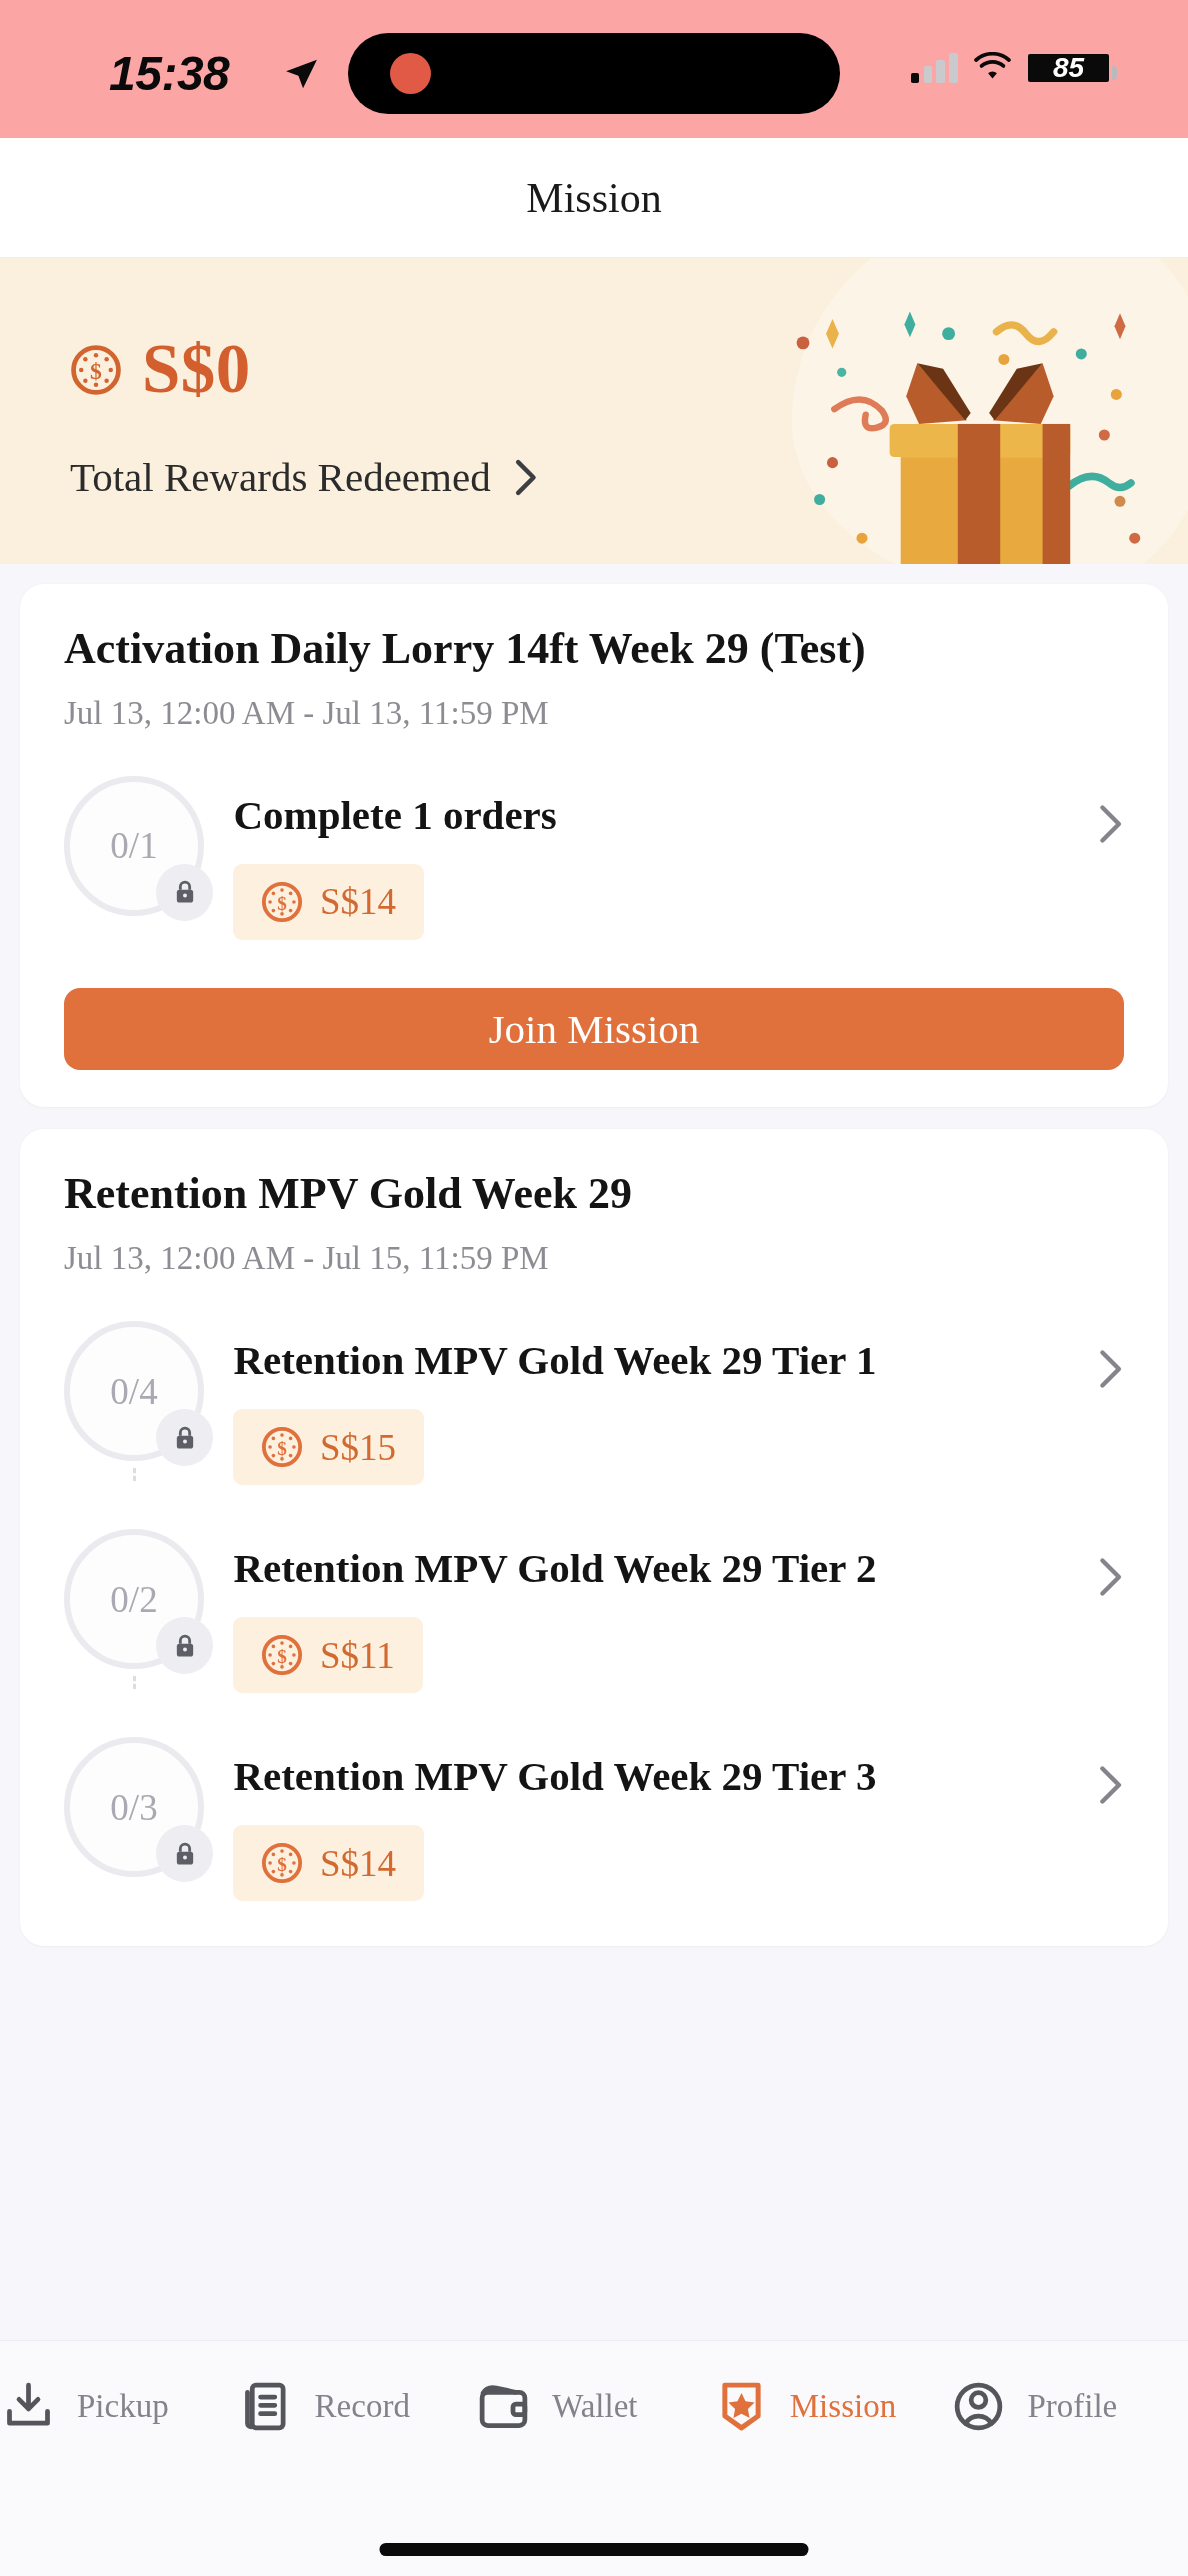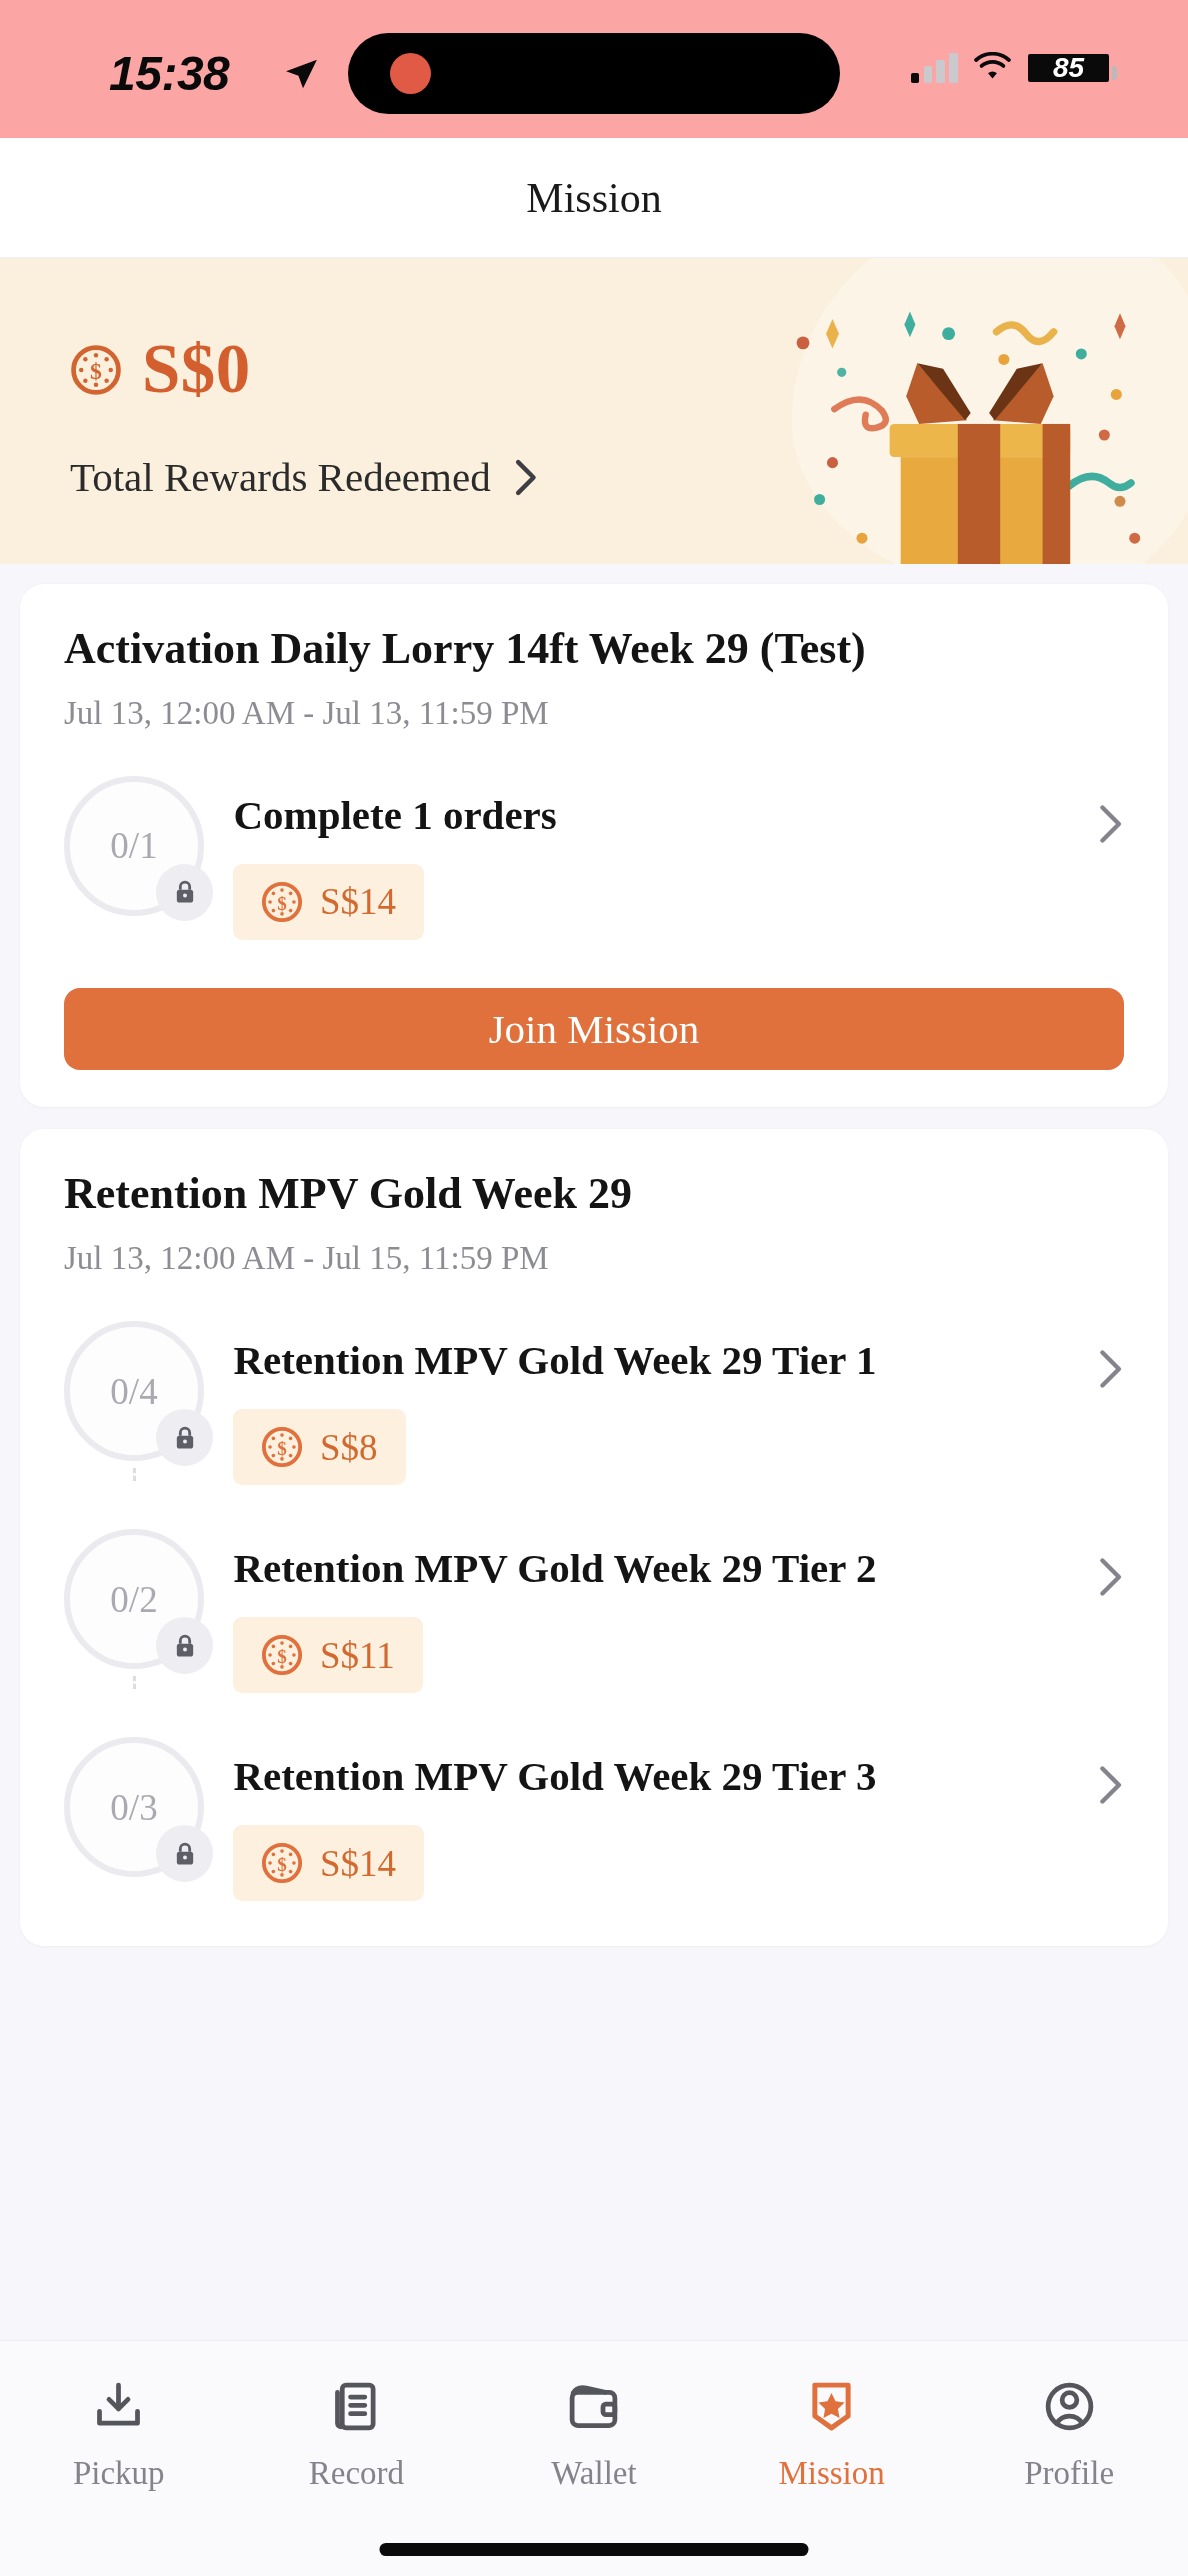--- a/index.html
+++ b/index.html
@@ -132,21 +132,21 @@
     font-size:41px; cursor:pointer;
     display:flex; align-items:center; justify-content:center;
   }
 
   
   .tabbar {
     position:absolute; left:0; bottom:0; width:1188px; height:236px;
     background:#fafafc; border-top:0.9px solid #eeedf2;
     display:flex; align-items:flex-start; padding-top:37px;
   }
-  .tab { flex:1; display:flex; flex-direction:column; align-items:center; gap:20px; cursor:pointer; }
+  .tab { flex:1; display:flex; flex-direction:row; align-items:center; gap:20px; cursor:pointer; }
   .tab-label { font-size:33px; color:#84838b; font-family:"Liberation Serif", serif; }
   .tab.active .tab-label { color:#e0703c; }
   .home-ind {
     position:absolute; left:50%; transform:translateX(-50%); bottom:20px;
     width:429px; height:13px; border-radius:6.4px; background:#0a0a0a;
   }
 </style>
 </head>
 <body>
 
@@ -316,21 +316,21 @@
               <circle cx="22" cy="9.5" r="1.9" fill="#e0703c"></circle>
                 <circle cx="31" cy="13" r="1.9" fill="#e0703c"></circle>
               <circle cx="34.5" cy="22" r="1.9" fill="#e0703c"></circle>
                 <circle cx="31" cy="31" r="1.9" fill="#e0703c"></circle>
               <circle cx="22" cy="34.5" r="1.9" fill="#e0703c"></circle>
                 <circle cx="13" cy="31" r="1.9" fill="#e0703c"></circle>
               <circle cx="9.5" cy="22" r="1.9" fill="#e0703c"></circle>
                 <circle cx="13" cy="13" r="1.9" fill="#e0703c"></circle>
               <text x="22" y="30" font-size="20" font-weight="700" fill="#e0703c" text-anchor="middle" font-family="Liberation Serif, serif">$</text>
             </svg>
-            <span class="reward-text">S$8</span>
+            <span class="reward-text">S$15</span>
           </div>
         </div>
         <div class="chev-col">
           <svg width="29.5" height="44" viewBox="0 0 14 24">
             <path d="M3 3 l9 9 -9 9" stroke="#85848c" stroke-width="2.4" fill="none" stroke-linecap="round" stroke-linejoin="round"></path>
           </svg>
         </div>
       </div>
 
       <div class="task-row" style="padding-bottom:44px;">

